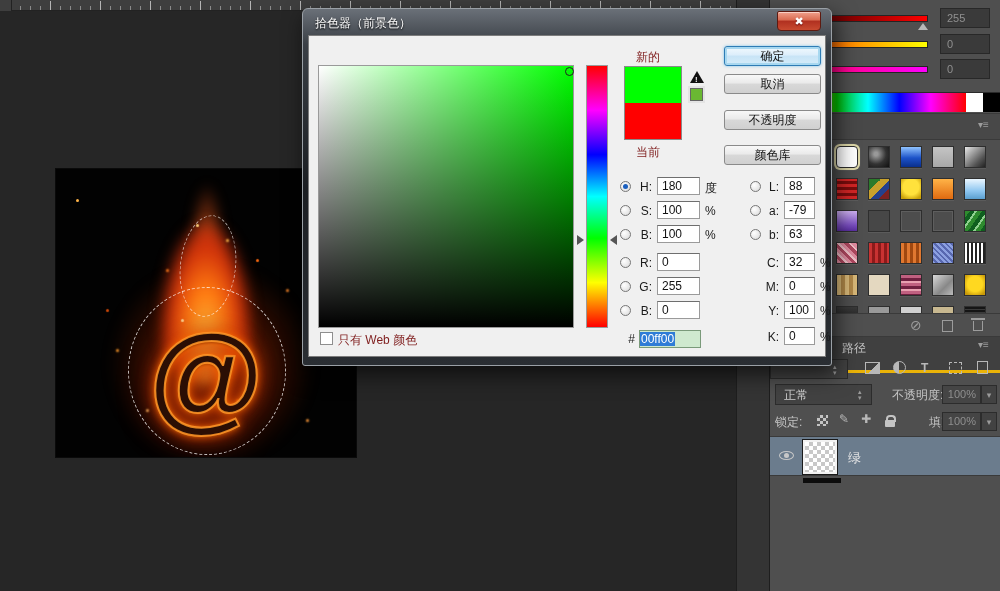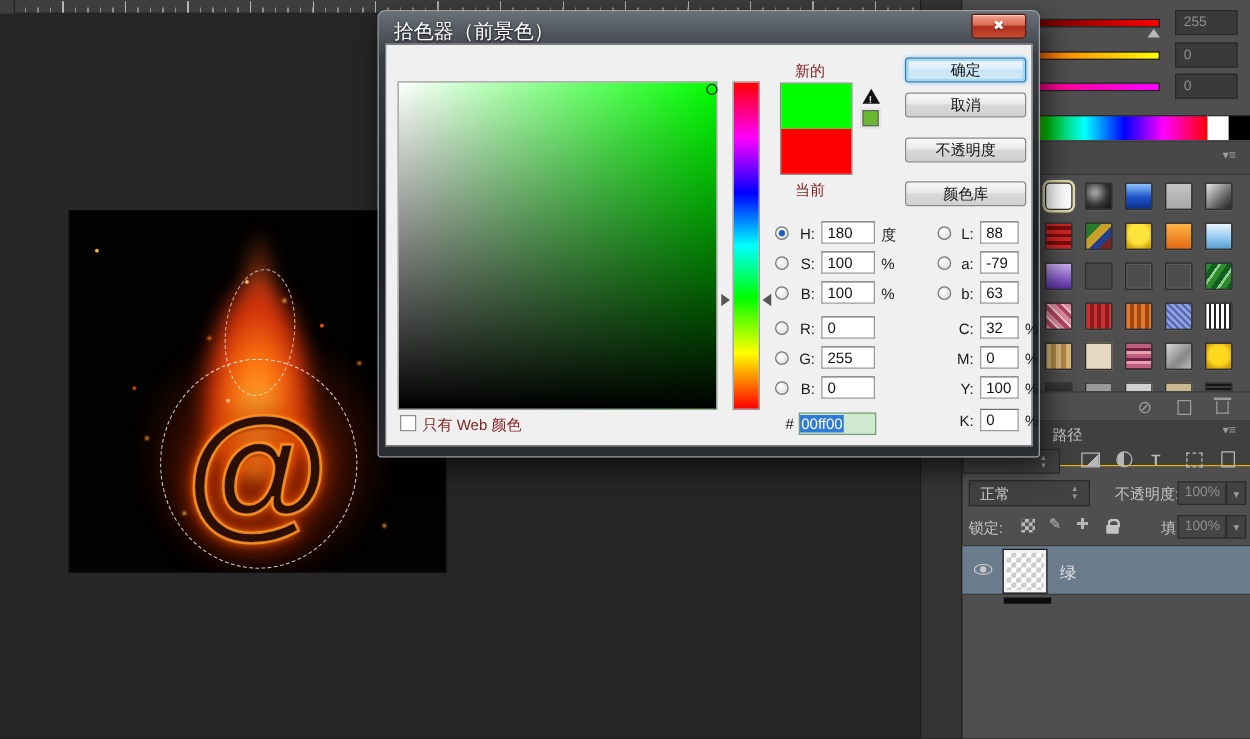--- a/index.html
+++ b/index.html
@@ -88,21 +88,21 @@
   .eye{position:absolute;width:15px;height:9px;border:1px solid #c8c8c8;border-radius:50%;}
   .eye::after{content:"";position:absolute;left:4px;top:1px;width:5px;height:5px;border-radius:50%;background:#c8c8c8;}
   .checkthumb{background-color:#fff;background-image:linear-gradient(45deg,#c8c8c8 25%,transparent 25%,transparent 75%,#c8c8c8 75%),linear-gradient(45deg,#c8c8c8 25%,transparent 25%,transparent 75%,#c8c8c8 75%);background-size:8px 8px;background-position:0 0,4px 4px;}
   .lockicon{position:absolute;width:10px;height:7px;background:#c4c4c4;border-radius:1px;}
   .lockicon::before{content:"";position:absolute;left:1px;top:-5px;width:6px;height:5px;border:2px solid #c4c4c4;border-bottom:none;border-radius:4px 4px 0 0;}
   .fico{position:absolute;color:#b8b8b8;font-size:12px;}
 
   
   .dialog{position:absolute;left:302px;top:8px;width:530px;height:358px;border:1px solid #9aa0a6;border-radius:6px 6px 3px 3px;
     background:linear-gradient(180deg,#6a7078 0%,#3a3f45 10%,#1b1e22 50%,#2a2e33 100%);box-shadow:4px 8px 22px rgba(0,0,0,.65);}
-  .dtitle{position:absolute;left:12px;top:6px;color:#fff;font-size:16px;text-shadow:0 1px 2px #000;}
+  .dtitle{position:absolute;left:12px;top:6px;color:#fff;font-size:12px;text-shadow:0 1px 2px #000;}
   .dclose{position:absolute;left:474px;top:2px;width:44px;height:20px;border:1px solid #5e1a10;border-radius:2px 2px 4px 4px;
     background:linear-gradient(180deg,#f0a08c,#d96a50 45%,#b03020 50%,#c84a30);color:#fff;font-weight:bold;font-size:11px;
     text-align:center;line-height:18px;text-shadow:0 1px 1px #600;box-shadow:inset 0 1px 0 rgba(255,255,255,.5);}
   .dcontent{position:absolute;left:5px;top:26px;width:518px;height:322px;background:#f0f0f0;border:1px solid #7c7c7c;}
   .field{position:absolute;left:9px;top:29px;width:256px;height:263px;border:1px solid #9a9a9a;
     background:linear-gradient(to bottom,rgba(0,0,0,0),#000),linear-gradient(to right,#fff,#00ff00);}
   .marker{position:absolute;left:246px;top:1px;width:9px;height:9px;border:1px solid #222;border-radius:50%;}
   .hue{position:absolute;left:277px;top:29px;width:22px;height:263px;border:1px solid #9a9a9a;
     background:linear-gradient(to bottom,#ff0000 0%,#ff00ff 17%,#0000ff 34%,#00ffff 50%,#00ff00 66%,#ffff00 83%,#ff0000 100%);}
   .htri-l{position:absolute;left:268px;top:199px;width:0;height:0;border-top:5px solid transparent;border-bottom:5px solid transparent;border-left:7px solid #555;}
@@ -196,21 +196,21 @@
       <div class="abs" style="left:0;top:199px;width:230px;height:24px;background:#4f4f4f;border-top:1px solid #3a3a3a;">
         <div class="ptool" style="left:140px;top:3px;font-size:14px;">⊘</div>
         <div class="abs" style="left:172px;top:6px;width:11px;height:12px;border:1px solid #9c9c9c;"></div>
         <div class="abs" style="left:203px;top:7px;width:10px;height:10px;border:1px solid #9c9c9c;border-top:none;">
             <div class="abs" style="left:-3px;top:-3px;width:14px;height:2px;background:#9c9c9c;"></div>
           </div>
       </div>
     </div>
 
     <div class="abs" style="left:0;top:336px;width:230px;height:255px;border-top:1px solid #3a3a3a;">
-      <div class="abs" style="left:0;top:0;width:230px;height:36px;background:#404040;border-bottom:1px solid #eab308;">
+      <div class="abs" style="left:0;top:0;width:230px;height:36px;background:#404040;border-bottom:3px solid #eab308;">
         <div class="plabel abs" style="left:72px;top:3px;">路径</div>
         <div class="ptool" style="left:208px;top:2px;font-size:10px;">▾≡</div>
       </div>
       <div class="abs" style="left:0;top:20px;width:230px;height:24px;">
         <div class="ddown abs" style="left:0;top:2px;width:78px;height:20px;">
             <span class="abs" style="left:62px;top:4px;font-size:7px;color:#9a9a9a;line-height:6px;">▴<br>▾</span>
           </div>
         <div class="abs" style="left:95px;top:5px;width:15px;height:12px;border:1px solid #b8b8b8;background:linear-gradient(135deg,transparent 55%,#b8b8b8 55%);"></div>
         <div class="abs" style="left:123px;top:4px;width:13px;height:13px;border:1px solid #b8b8b8;border-radius:50%;background:linear-gradient(90deg,#b8b8b8 50%,transparent 50%);"></div>
         <div class="fico" style="left:151px;top:4px;font-weight:bold;">T</div>

